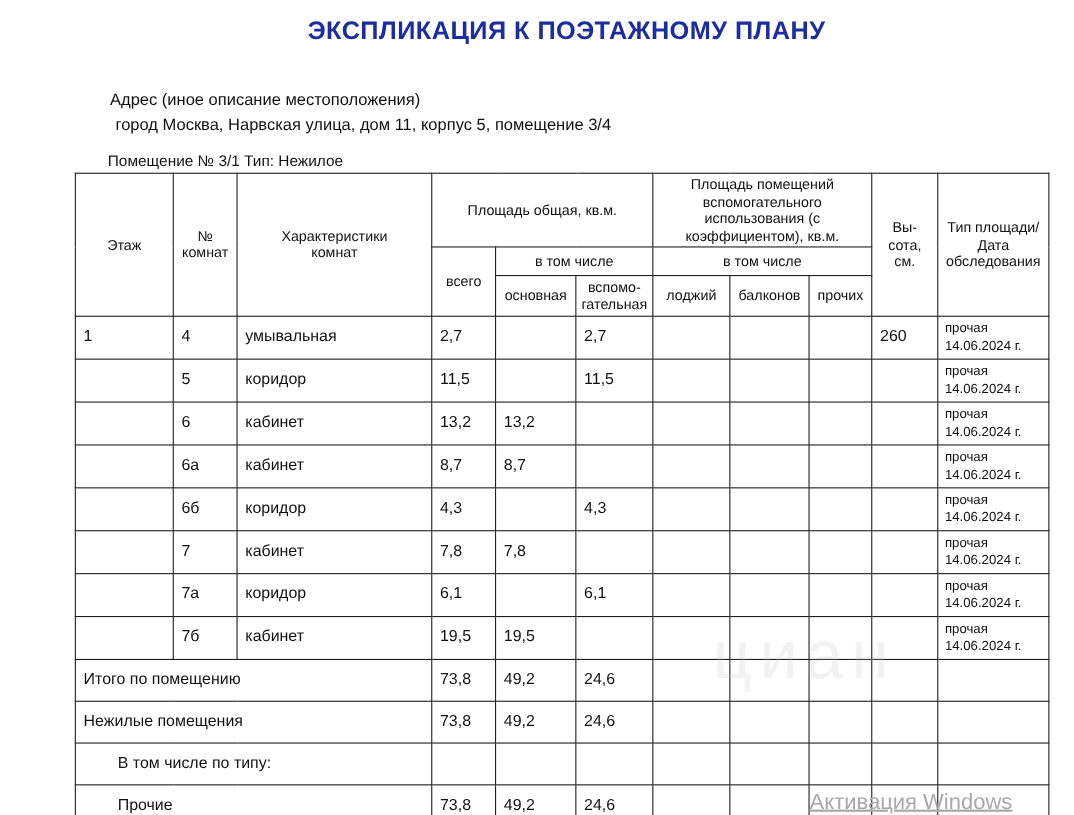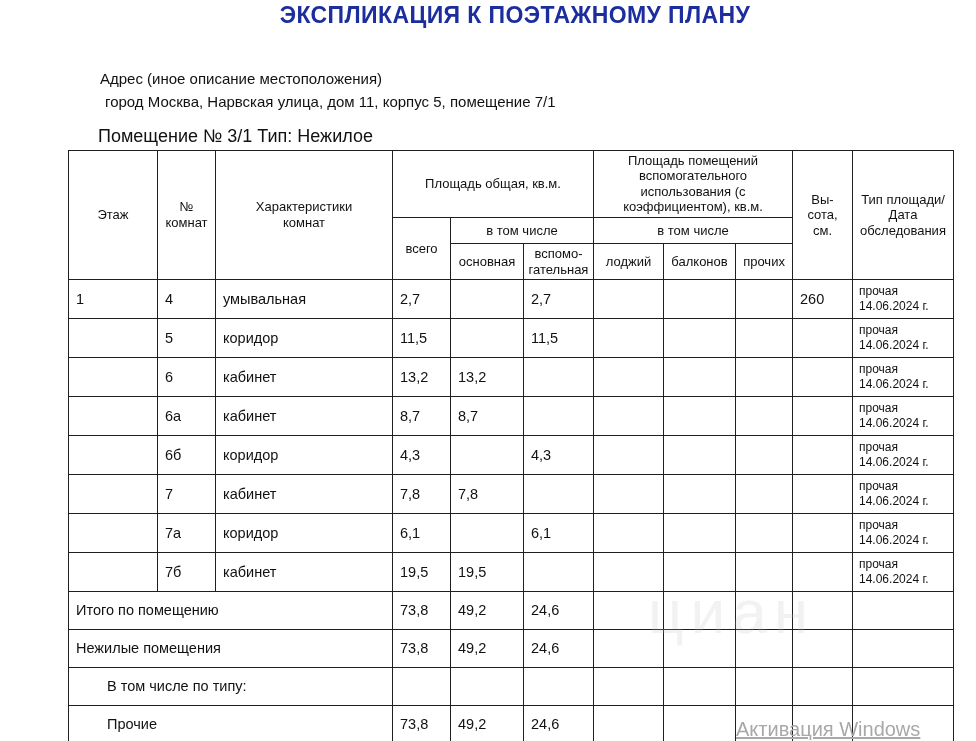--- a/index.html
+++ b/index.html
@@ -7,25 +7,25 @@
   body {
     width: 976px; height: 741px;
     position: relative; overflow: hidden;
     font-family: "Liberation Sans", sans-serif;
     color: #111;
   }
   .title {
     padding-top: 2px; padding-left: 54px;
     text-align: center;
     font-size: 23px; font-weight: 800; letter-spacing: 0.4px;
-    color: #1c2d9e; line-height: 1.15;
+    color: #1c2d9e; line-height: 1.15; margin-top: 12px;
   }
   .addr-label { margin: 42px 0 0 100px; font-size: 15px; line-height: 1.15; }
   .addr-value { margin: 5px 0 0 105px; font-size: 15px; line-height: 1.15; }
-  .premise    { margin: 16px 0 0 98px;  font-size: 18px; line-height: 1.15; }
+  .premise    { margin: 16px 0 0 98px;  font-size: 14px; line-height: 1.15; }
 
   table.expl {
     border-collapse: collapse; table-layout: fixed;
     width: 885px; margin: 3px 0 0 68px;
     position: relative; z-index: 1;
   }
   .expl th, .expl td {
     border: 1.5px solid #1f1f1f;
     overflow: hidden;
   }
@@ -43,38 +43,38 @@
   tr.h2 { height: 26px; }
   tr.h3 { height: 31px; }
   tr.datarow { height: 39px; }
   tr.sumrow  { height: 38px; }
   td.datecell { font-size: 12px; line-height: 1.3; padding: 2px 4px 2px 6px; margin-top: 40px; }
   td.ind0 { padding-left: 7px; }
   td.ind1 { }
   td.ind2 { padding-left: 38px; }
 
   .wm-center {
-    position: absolute; left: 648px; top: 576px;
+    position: absolute; left: 648px; top: 560px;
     z-index: 2; pointer-events: none;
     font-size: 62px; letter-spacing: 7px;
     color: #bfbfbf; opacity: 0.20;
   }
   .wm-activate {
     position: absolute; left: 736px; top: 718px;
     z-index: 3; pointer-events: none;
     font-size: 20px; color: #a8a8a8; white-space: nowrap; text-decoration: underline;
   }
 </style>
 </head>
 <body>
 
 <div class="title">ЭКСПЛИКАЦИЯ К ПОЭТАЖНОМУ ПЛАНУ</div>
 
 <div class="addr-label">Адрес (иное описание местоположения)</div>
-<div class="addr-value">город Москва, Нарвская улица, дом 11, корпус 5, помещение 7/1</div>
+<div class="addr-value">город Москва, Нарвская улица, дом 11, корпус 5, помещение 3/4</div>
 <div class="premise">Помещение № 3/1 Тип: Нежилое</div>
 
 <table class="expl">
   <colgroup>
     <col style="width:89px">
       <col style="width:58px">
       <col style="width:177px">
     <col style="width:58px">
       <col style="width:73px">
       <col style="width:70px">

